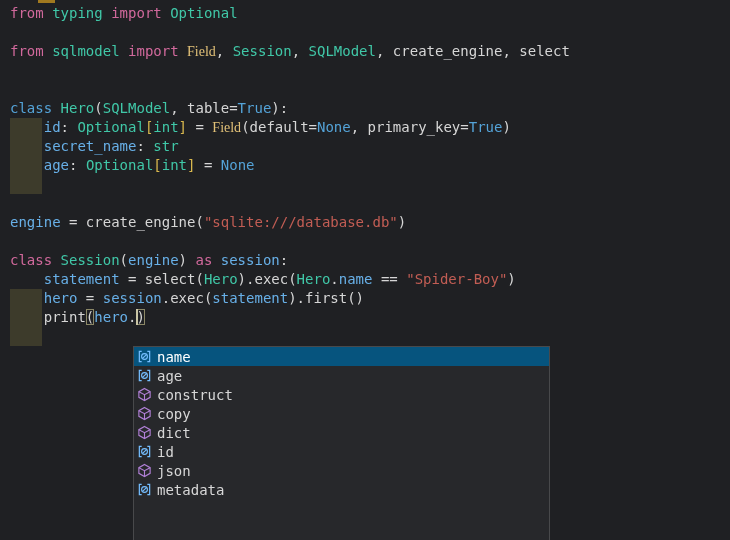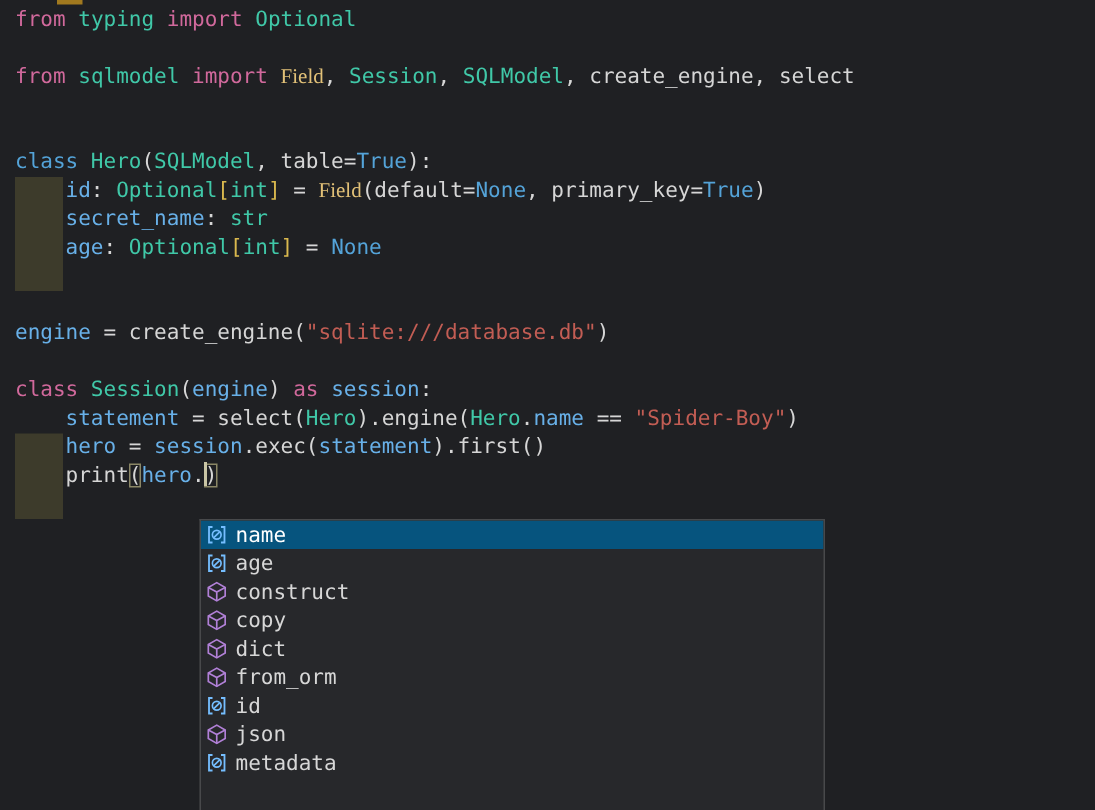--- a/index.html
+++ b/index.html
@@ -62,21 +62,21 @@
     <div class="line"></div>
     <div class="line"><span class="tk-k">class </span><span class="tk-t">Hero</span><span class="tk-d">(</span><span class="tk-t">SQLModel</span><span class="tk-d">, table=</span><span class="tk-k">True</span><span class="tk-d">):</span></div>
     <div class="line"><span class="tk-d">    </span><span class="tk-v">id</span><span class="tk-d">: </span><span class="tk-t">Optional</span><span class="tk-g">[</span><span class="tk-t">int</span><span class="tk-g">]</span><span class="tk-d"> = </span><span class="tk-y">Field</span><span class="tk-d">(default=</span><span class="tk-k">None</span><span class="tk-d">, primary_key=</span><span class="tk-k">True</span><span class="tk-d">)</span></div>
     <div class="line"><span class="tk-d">    </span><span class="tk-v">secret_name</span><span class="tk-d">: </span><span class="tk-t">str</span></div>
     <div class="line"><span class="tk-d">    </span><span class="tk-v">age</span><span class="tk-d">: </span><span class="tk-t">Optional</span><span class="tk-g">[</span><span class="tk-t">int</span><span class="tk-g">]</span><span class="tk-d"> = </span><span class="tk-k">None</span></div>
     <div class="line"></div>
     <div class="line"></div>
     <div class="line"><span class="tk-v">engine</span><span class="tk-d"> = create_engine(</span><span class="tk-s">"sqlite:///database.db"</span><span class="tk-d">)</span></div>
     <div class="line"></div>
     <div class="line"><span class="tk-p">class </span><span class="tk-t">Session</span><span class="tk-d">(</span><span class="tk-v">engine</span><span class="tk-d">) </span><span class="tk-p">as</span><span class="tk-d"> </span><span class="tk-v">session</span><span class="tk-d">:</span></div>
-    <div class="line"><span class="tk-d">    </span><span class="tk-v">statement</span><span class="tk-d"> = select(</span><span class="tk-t">Hero</span><span class="tk-d">).engine(</span><span class="tk-t">Hero</span><span class="tk-d">.</span><span class="tk-v">name</span><span class="tk-d"> == </span><span class="tk-s">"Spider-Boy"</span><span class="tk-d">)</span></div>
+    <div class="line"><span class="tk-d">    </span><span class="tk-v">statement</span><span class="tk-d"> = select(</span><span class="tk-t">Hero</span><span class="tk-d">).exec(</span><span class="tk-t">Hero</span><span class="tk-d">.</span><span class="tk-v">name</span><span class="tk-d"> == </span><span class="tk-s">"Spider-Boy"</span><span class="tk-d">)</span></div>
     <div class="line"><span class="tk-d">    </span><span class="tk-v">hero</span><span class="tk-d"> = </span><span class="tk-v">session</span><span class="tk-d">.exec(</span><span class="tk-v">statement</span><span class="tk-d">).first()</span></div>
     <div class="line"><span class="tk-d">    print</span><span class="tk-d bracket-box">(</span><span class="tk-v">hero</span><span class="tk-d">.</span><span class="cursor"></span><span class="tk-d bracket-box">)</span></div>
   </div>
 
 <div class="suggest">
   <div>
       <div class="suggest-row selected"><span class="icon"><svg viewBox="0 0 16 16" fill="none" stroke="#75beff" stroke-width="1.3">
             <path d="M5 2.5H2.5v11H5M11 2.5h2.5v11H11"></path>
             <circle cx="8" cy="8" r="3.1" stroke-width="1.2"></circle>
             <path d="M5.9 10.1 10.1 5.9" stroke-width="1.2"></path>
@@ -91,24 +91,20 @@
             <path d="M2 5l6 3.2L14 5M8 8.2v6.3"></path>
           </svg></span><span>construct</span></div>
       <div class="suggest-row"><span class="icon"><svg viewBox="0 0 16 16" fill="none" stroke="#b180d7" stroke-width="1.2">
             <path d="M8 1.5 14 5v6L8 14.5 2 11V5Z"></path>
             <path d="M2 5l6 3.2L14 5M8 8.2v6.3"></path>
           </svg></span><span>copy</span></div>
       <div class="suggest-row"><span class="icon"><svg viewBox="0 0 16 16" fill="none" stroke="#b180d7" stroke-width="1.2">
             <path d="M8 1.5 14 5v6L8 14.5 2 11V5Z"></path>
             <path d="M2 5l6 3.2L14 5M8 8.2v6.3"></path>
           </svg></span><span>dict</span></div>
-      <div class="suggest-row"><span class="icon"><svg viewBox="0 0 16 16" fill="none" stroke="#b180d7" stroke-width="1.2">
-            <path d="M8 1.5 14 5v6L8 14.5 2 11V5Z"></path>
-            <path d="M2 5l6 3.2L14 5M8 8.2v6.3"></path>
-          </svg></span><span>from_orm</span></div>
       <div class="suggest-row"><span class="icon"><svg viewBox="0 0 16 16" fill="none" stroke="#75beff" stroke-width="1.3">
             <path d="M5 2.5H2.5v11H5M11 2.5h2.5v11H11"></path>
             <circle cx="8" cy="8" r="3.1" stroke-width="1.2"></circle>
             <path d="M5.9 10.1 10.1 5.9" stroke-width="1.2"></path>
           </svg></span><span>id</span></div>
       <div class="suggest-row"><span class="icon"><svg viewBox="0 0 16 16" fill="none" stroke="#b180d7" stroke-width="1.2">
             <path d="M8 1.5 14 5v6L8 14.5 2 11V5Z"></path>
             <path d="M2 5l6 3.2L14 5M8 8.2v6.3"></path>
           </svg></span><span>json</span></div>
       <div class="suggest-row"><span class="icon"><svg viewBox="0 0 16 16" fill="none" stroke="#75beff" stroke-width="1.3">

